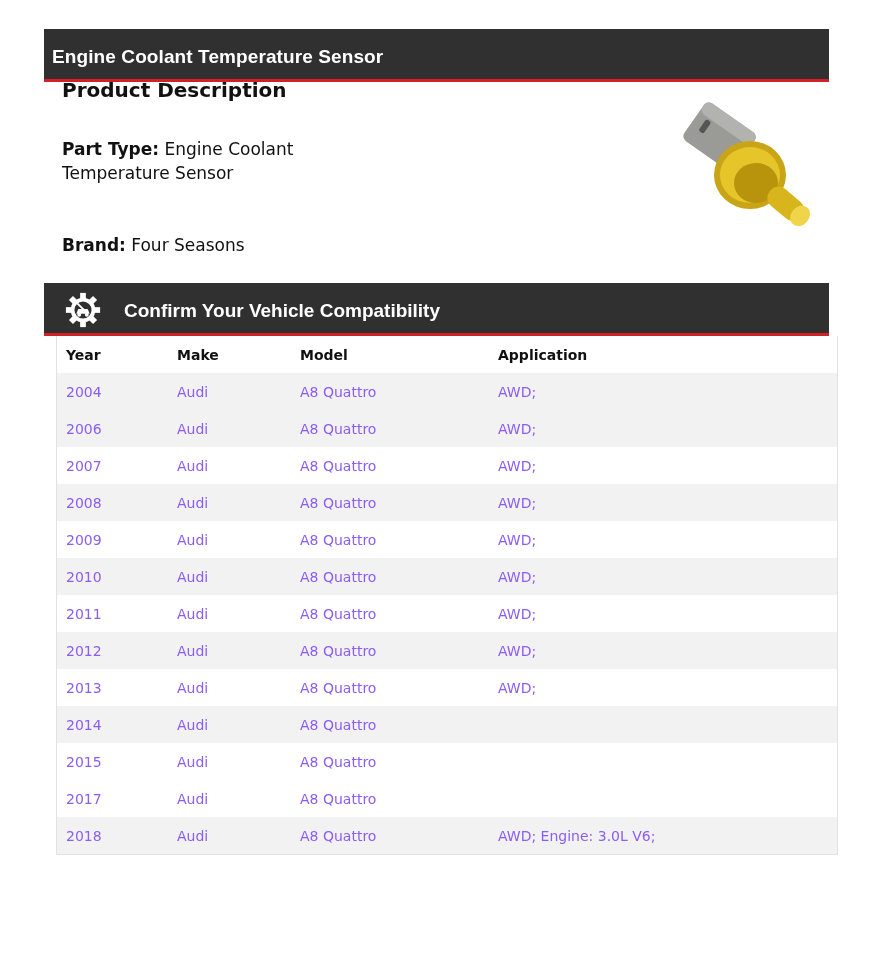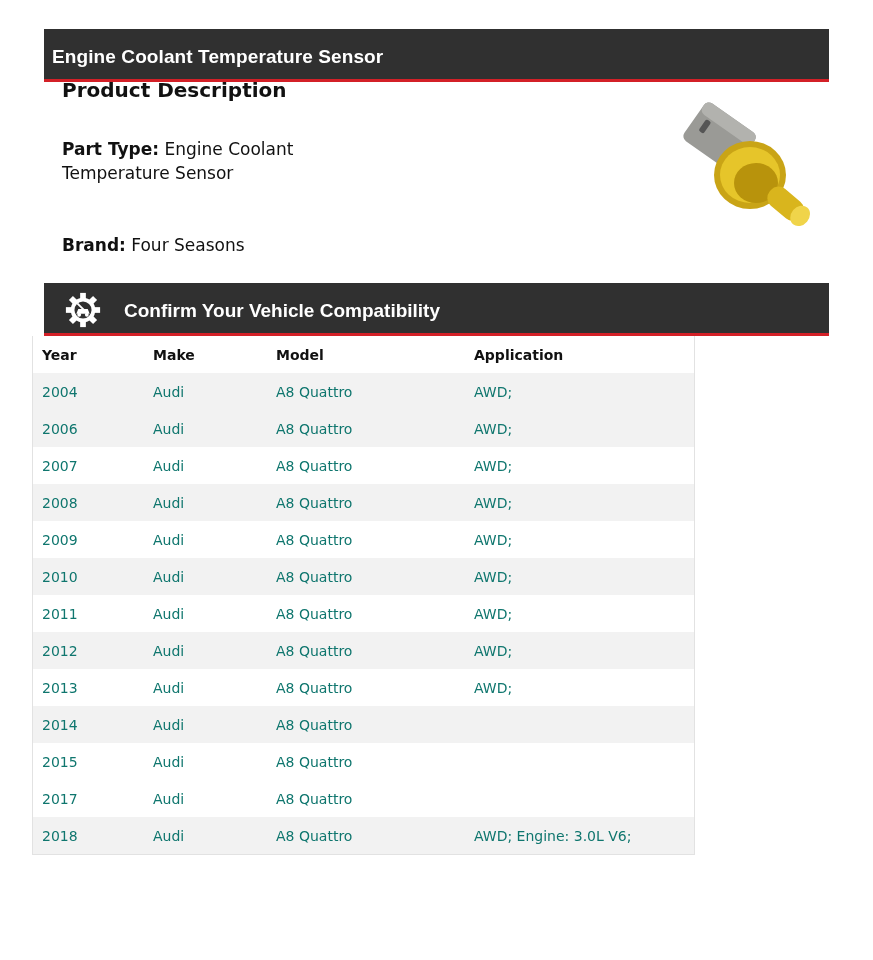--- a/index.html
+++ b/index.html
@@ -9,23 +9,23 @@
   .banner1 .title { position:absolute; left:8px; top:17px; font-family:"Liberation Sans", sans-serif; font-weight:bold; font-size:19px; letter-spacing:0.1px; }
   .desc-title { position:absolute; left:62px; top:78px; font-size:20px; font-weight:bold; }
   .desc-line { position:absolute; left:62px; font-size:17px; line-height:24px; width:340px; }
   .desc-line b { font-weight:bold;text-align:center; }
   .pt { top:137px; }
   .br { top:185px;margin-top:48px; }
   .product-img { position:absolute; left:660px; top:95px; width:165px; height:140px; }
   .banner2 { top:283px; height:53px; }
   .banner2 .title { position:absolute; left:80px; top:17px; font-family:"Liberation Sans", sans-serif; font-weight:bold; font-size:19px; }
   .gear { position:absolute; left:20px; top:8px; width:38px; height:38px; }
-  table.compat { position:absolute; left:32px; top:336px; width:663px; border-collapse:collapse; font-size:14px; border:1px solid #e2e2e2; border-top:none;padding-left:25px; }
+  table.compat { position:absolute; left:56px; top:336px; width:782px; border-collapse:collapse; font-size:14px; border:1px solid #e2e2e2; border-top:none;padding-left:25px; }
   table.compat th { text-align:left; font-weight:bold; height:37px; padding:0 0 0 9px; background:#fff; font-size:14px; }
-  table.compat td { height:37px; padding:0 0 0 9px; color:#0f766e; }
+  table.compat td { height:37px; padding:0 0 0 9px; color:#8b5cf6; }
   table.compat tr.odd td { background:#f2f2f2; }
   table.compat tr.even td { background:#ffffff; }
   .c1 { width:102px; } .c2 { width:114px;margin-top:48px; } .c3 { width:189px; }
 </style>
 </head>
 <body>
 
 <div class="banner banner1">
   <span class="title">Engine Coolant Temperature Sensor</span>
 </div>

